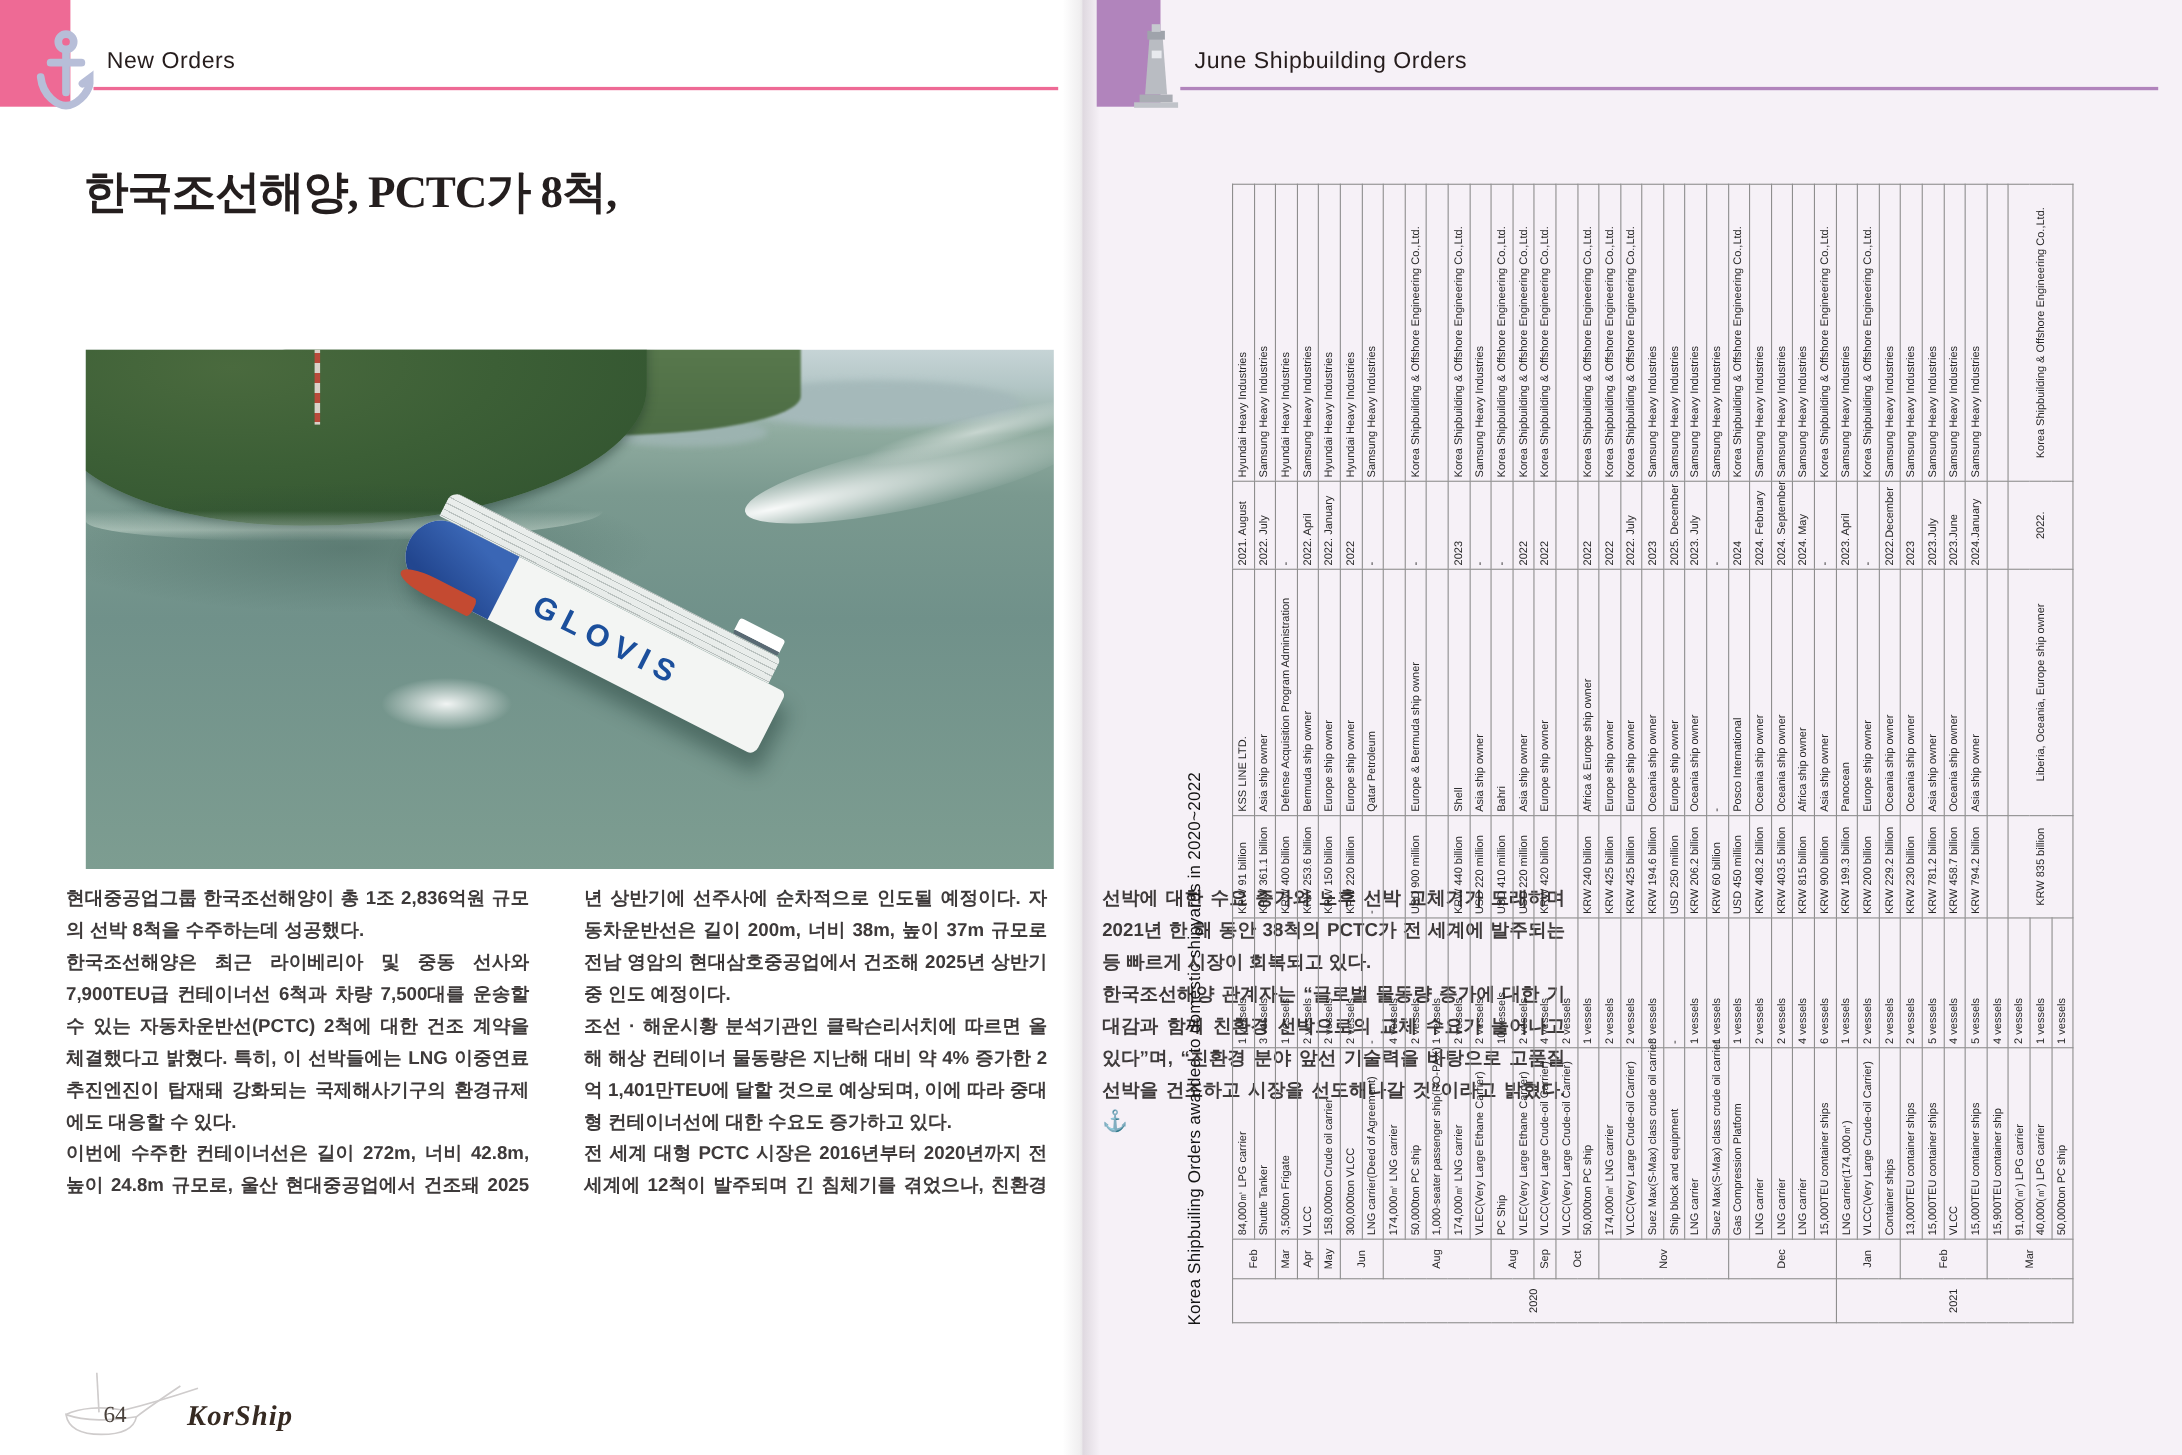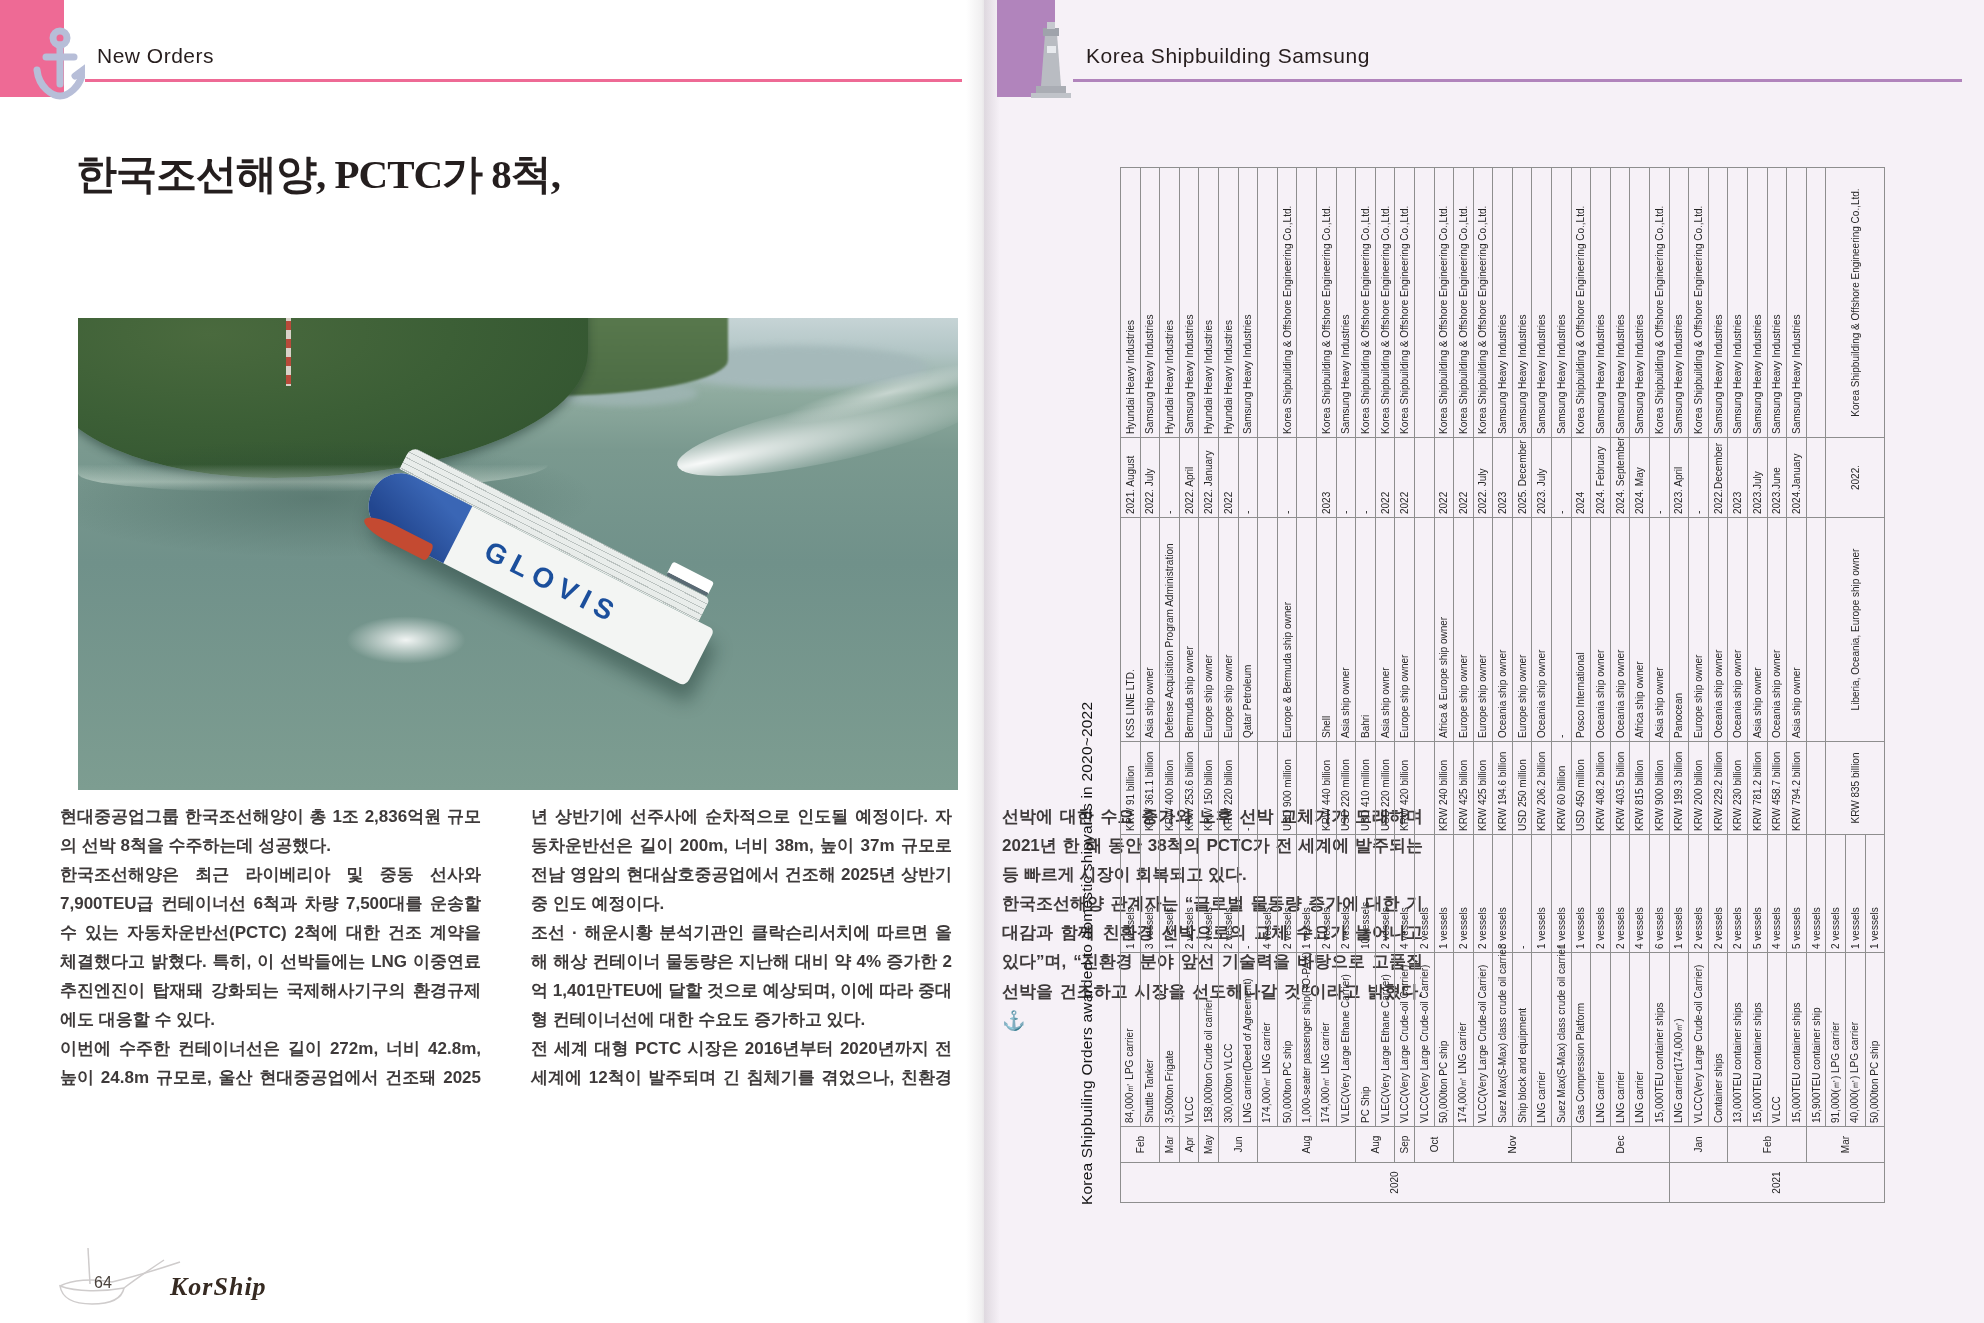--- a/index.html
+++ b/index.html
@@ -72,22 +72,22 @@
   #ship-name{position:absolute;left:128px;bottom:22px;font-size:28px;font-weight:bold;
              color:#1b4f9c;letter-spacing:7px;}
   #decks{position:absolute;left:14px;bottom:70px;width:336px;height:26px;background:#e9edeb;
          border-radius:10px 6px 0 0;
          background-image:repeating-linear-gradient(180deg,rgba(150,160,158,.55) 0 1px,rgba(0,0,0,0) 1px 6px);}
   #bridge{position:absolute;right:26px;bottom:96px;width:46px;height:12px;background:#ffffff;
           border-radius:3px;border-bottom:4px solid #5a6a74;}
 
   
   #footer{left:52px;top:1238px;width:320px;height:75px;}
-  #page-number{position:absolute;left:42px;top:36px;font-family:Liberation Sans, sans-serif;
-               font-size:16px;color:#4a423c;}
+  #page-number{position:absolute;left:42px;top:36px;font-family:Liberation Serif, serif;
+               font-size:21px;color:#4a423c;}
   #logo{position:absolute;left:118px;top:34px;font-family:"Liberation Serif",serif;
         font-style:italic;font-weight:bold;font-size:26px;color:#362a22;letter-spacing:1px;text-align:center;}
 
   
   #table-title{left:1078px;top:1205px;width:1037px;transform-origin:0 0;transform:rotate(-90deg);
                font-size:15.5px;font-weight:500;color:#141414;letter-spacing:.2px;}
   #table-wrap{left:1120px;top:168px;width:783px;height:1035px;}
   #table-rot{position:absolute;left:0;top:1035px;transform-origin:0 0;transform:rotate(-90deg);}
   table#orders-table{border-collapse:collapse;table-layout:fixed;width:1035px;border:1.5px solid #6e6e6e;}
   #orders-table td{border:1px solid #8e8e8e;height:18.6px;font-size:10px;color:#262626;
@@ -119,21 +119,21 @@
 <div id="lighthouse-icon" class="abs">
   <svg width="46" height="80" viewBox="0 0 46 80">
     <polygon points="17,14 29,14 33,66 13,66" fill="#b9bcc2"></polygon>
     <rect x="15" y="8" width="16" height="8" fill="#9fa3ab"></rect>
     <rect x="19" y="2" width="8" height="7" fill="#c6c9cf"></rect>
     <rect x="8" y="66" width="30" height="7" fill="#aaadb4"></rect>
     <rect x="3" y="73" width="40" height="5" fill="#c0c3c9"></rect>
     <rect x="19" y="26" width="9" height="7" fill="#e8eaee"></rect>
   </svg>
 </div>
-<div id="hdr-label-r" class="abs hdr-label">Korea Shipbuilding Samsung</div>
+<div id="hdr-label-r" class="abs hdr-label">June Shipbuilding Orders</div>
 <div id="hdr-line-r" class="abs hdr-line"></div>
 
 <div id="page-title" class="abs">
   <div>한국조선해양, PCTC가 8척,</div>
 </div>
 
 <div id="photo" class="abs">
   <div id="island1" class="island"></div>
   <div id="island2" class="island"></div>
   <div id="hill-back"></div>

